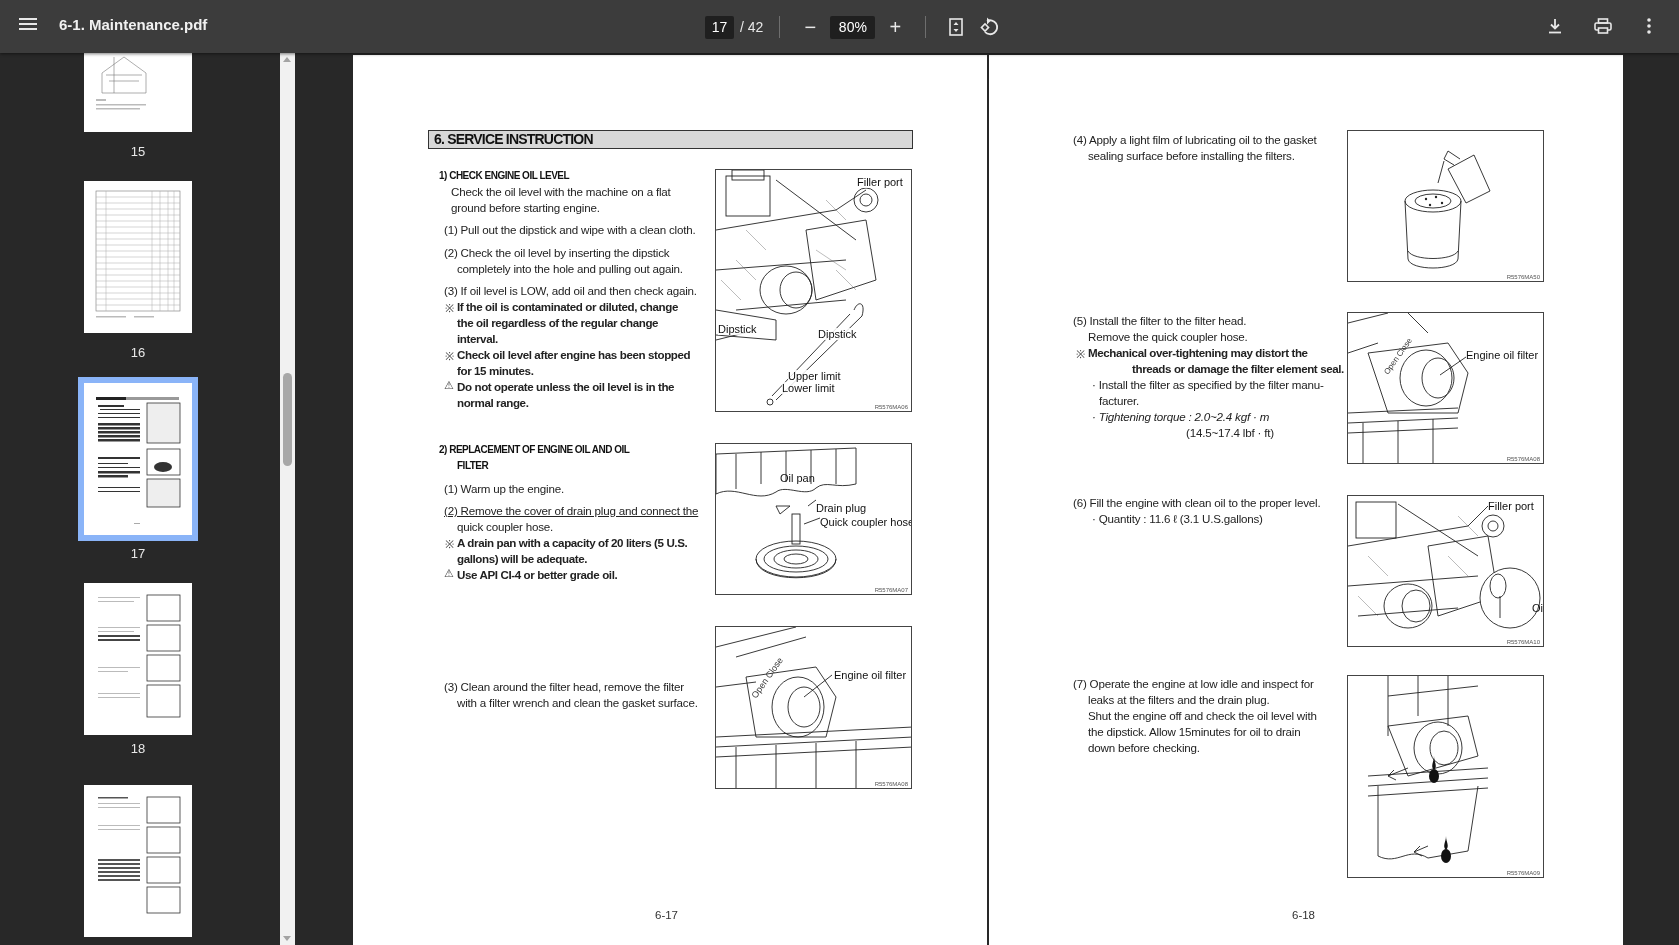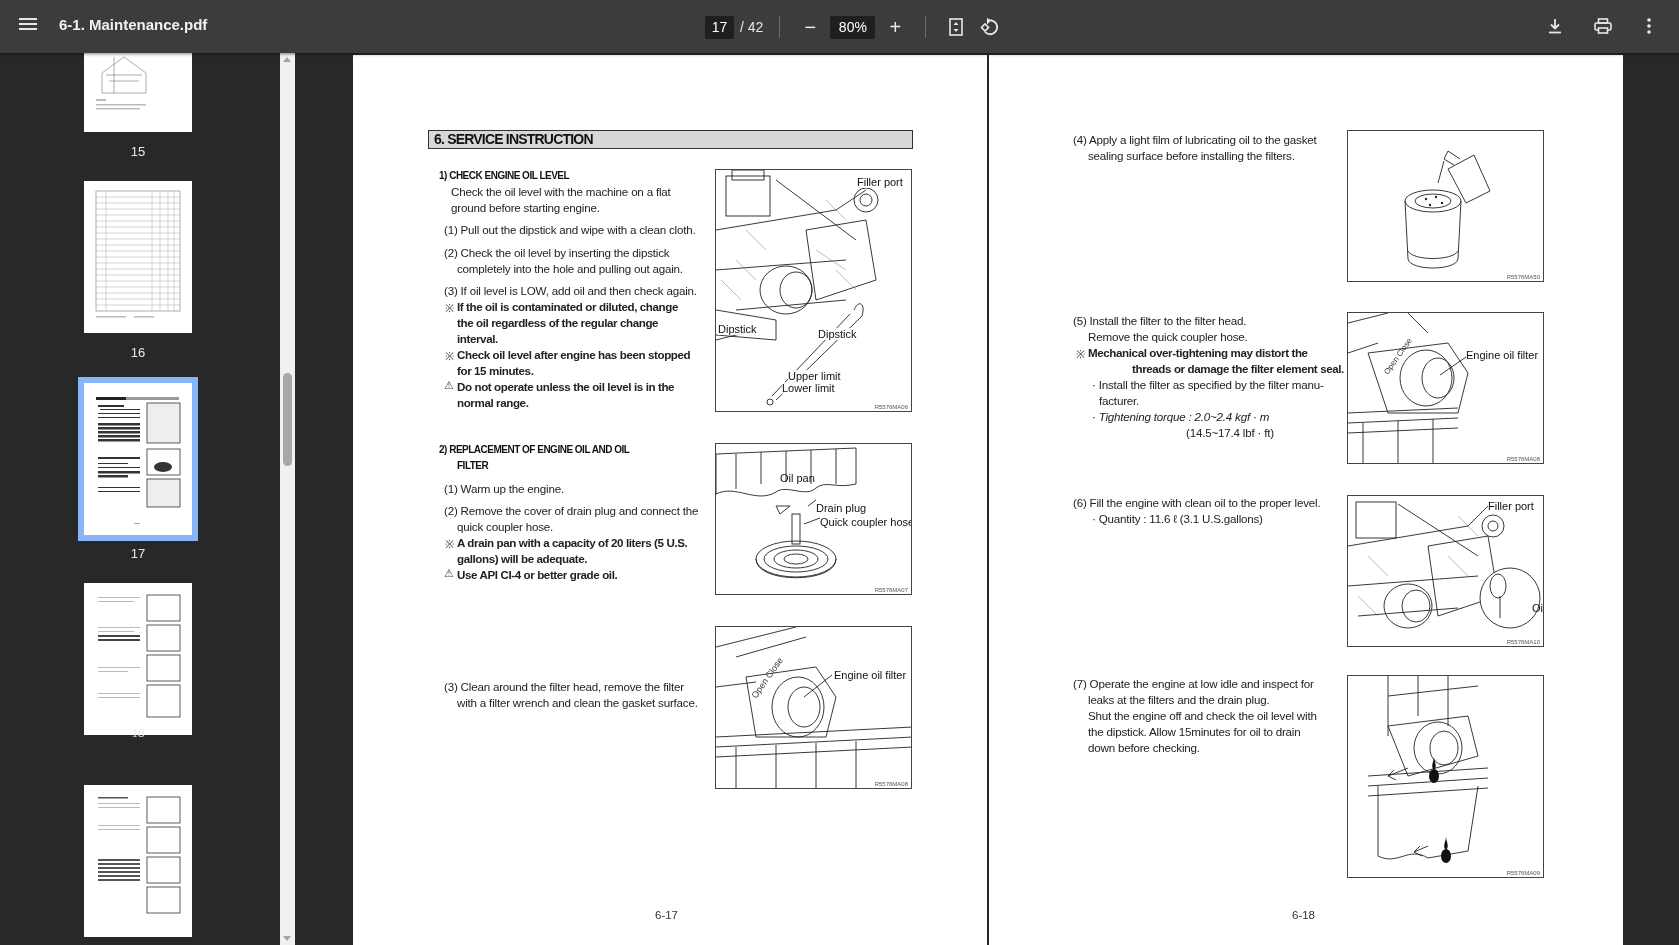--- a/index.html
+++ b/index.html
@@ -187,21 +187,21 @@
           <rect x="14" y="56" width="42" height="2"></rect>
         </g>
         <g fill="#fff" stroke="#333" stroke-width="0.8">
           <rect x="63" y="12" width="33" height="26"></rect>
           <rect x="63" y="42" width="33" height="26"></rect>
           <rect x="63" y="72" width="33" height="26"></rect>
           <rect x="63" y="102" width="33" height="32"></rect>
         </g>
       </svg>
   </div>
-  <div class="thumb-label" style="top:672px;font-family:Liberation Serif, serif;">18</div>
+  <div class="thumb-label" style="top:688px;">18</div>
 
   <div class="thumb" style="top:732px;height:152px;">
     <svg width="108" height="152">
         <g fill="#555">
           <rect x="14" y="12" width="30" height="1.5"></rect>
           <rect x="14" y="74" width="42" height="2"></rect>
           <rect x="14" y="78" width="42" height="2"></rect>
           <rect x="14" y="82" width="42" height="2"></rect>
           <rect x="14" y="86" width="42" height="2"></rect>
           <rect x="14" y="90" width="42" height="2"></rect>
@@ -275,21 +275,21 @@
       <div class="fig-label" style="left:2px;top:153px;">Dipstick</div>
       <div class="fig-label" style="left:102px;top:158px;">Dipstick</div>
       <div class="fig-label" style="left:72px;top:200px;">Upper limit</div>
       <div class="fig-label" style="left:66px;top:212px;">Lower limit</div>
       <div class="fig-code">R5576MA06</div>
     </div>
 
     <div class="sub-heading" style="left:86px;top:387px;">2) REPLACEMENT OF ENGINE OIL AND OIL</div>
     <div class="sub-heading" style="left:104px;top:403px;">FILTER</div>
     <div class="ptext" style="left:91px;top:426px;">(1) Warm up the engine.</div>
-    <div class="ptext" style="left:91px;top:448px;">(2) Remove the cover of drain plug and connect the</div>
+    <div class="ptext" style="left:91px;top:448px;text-decoration:underline;">(2) Remove the cover of drain plug and connect the</div>
     <div class="ptext" style="left:104px;top:464px;">quick coupler hose.</div>
     <div class="mark" style="left:92px;top:481px;">※</div>
     <div class="ptext bold" style="left:104px;top:480px;">A drain pan with a capacity of 20 liters (5 U.S.</div>
     <div class="ptext bold" style="left:104px;top:496px;">gallons) will be adequate.</div>
     <div class="mark" style="left:91px;top:512px;">⚠</div>
     <div class="ptext bold" style="left:104px;top:512px;">Use API CI-4 or better grade oil.</div>
 
     <div class="fig" style="left:362px;top:388px;width:197px;height:152px;text-align:center;">
       <svg width="197" height="152" viewBox="0 0 197 152">
         <g stroke="#222" fill="none" stroke-width="0.9">

